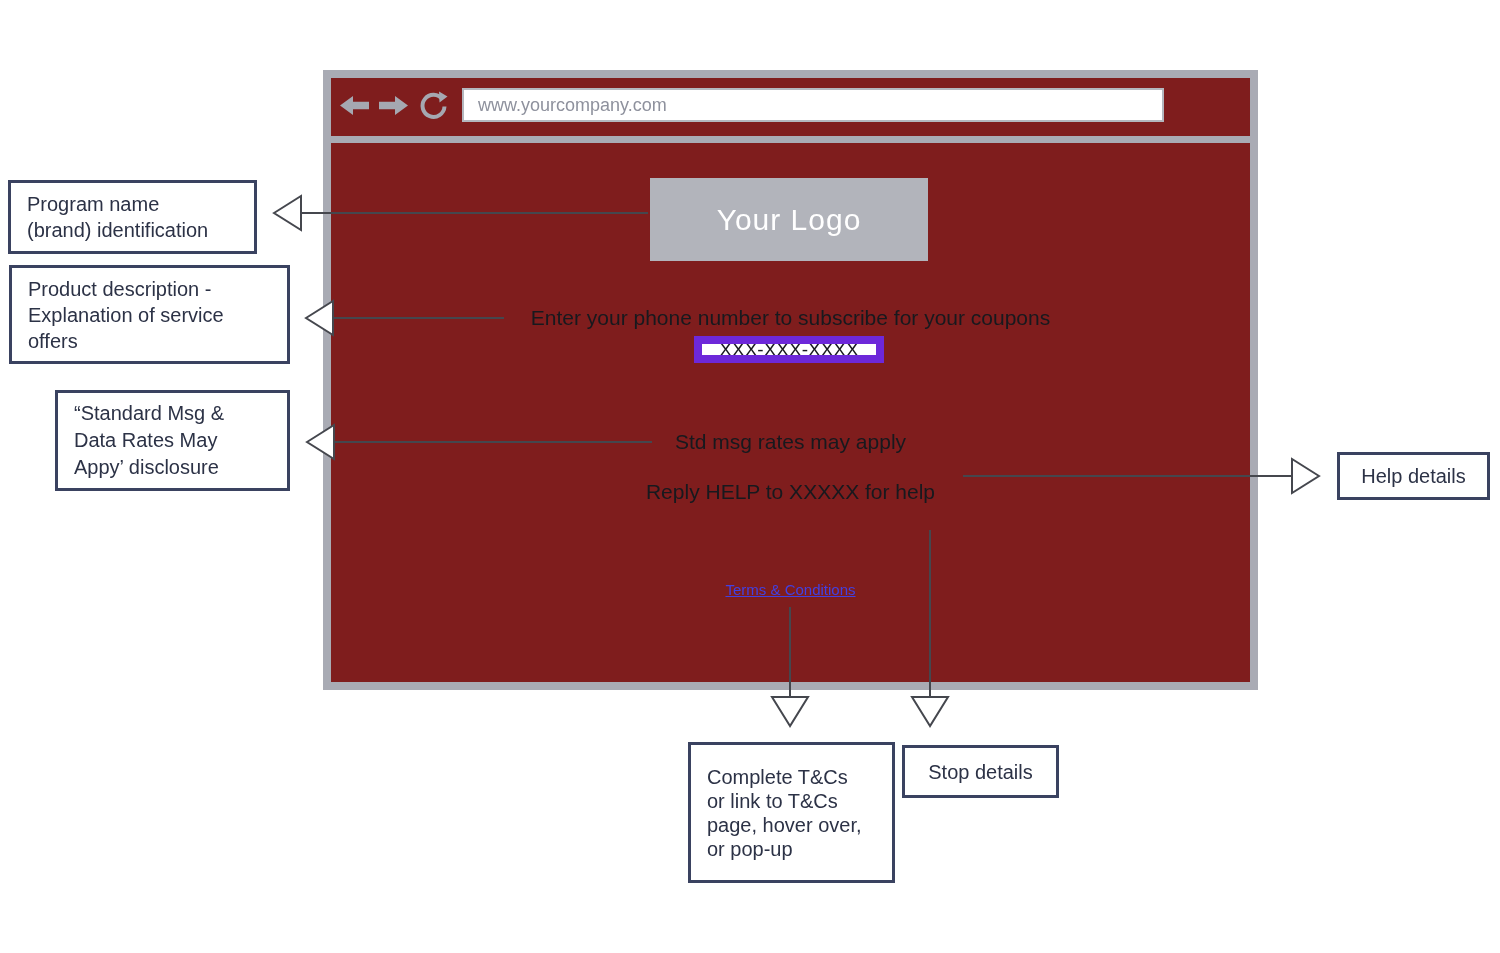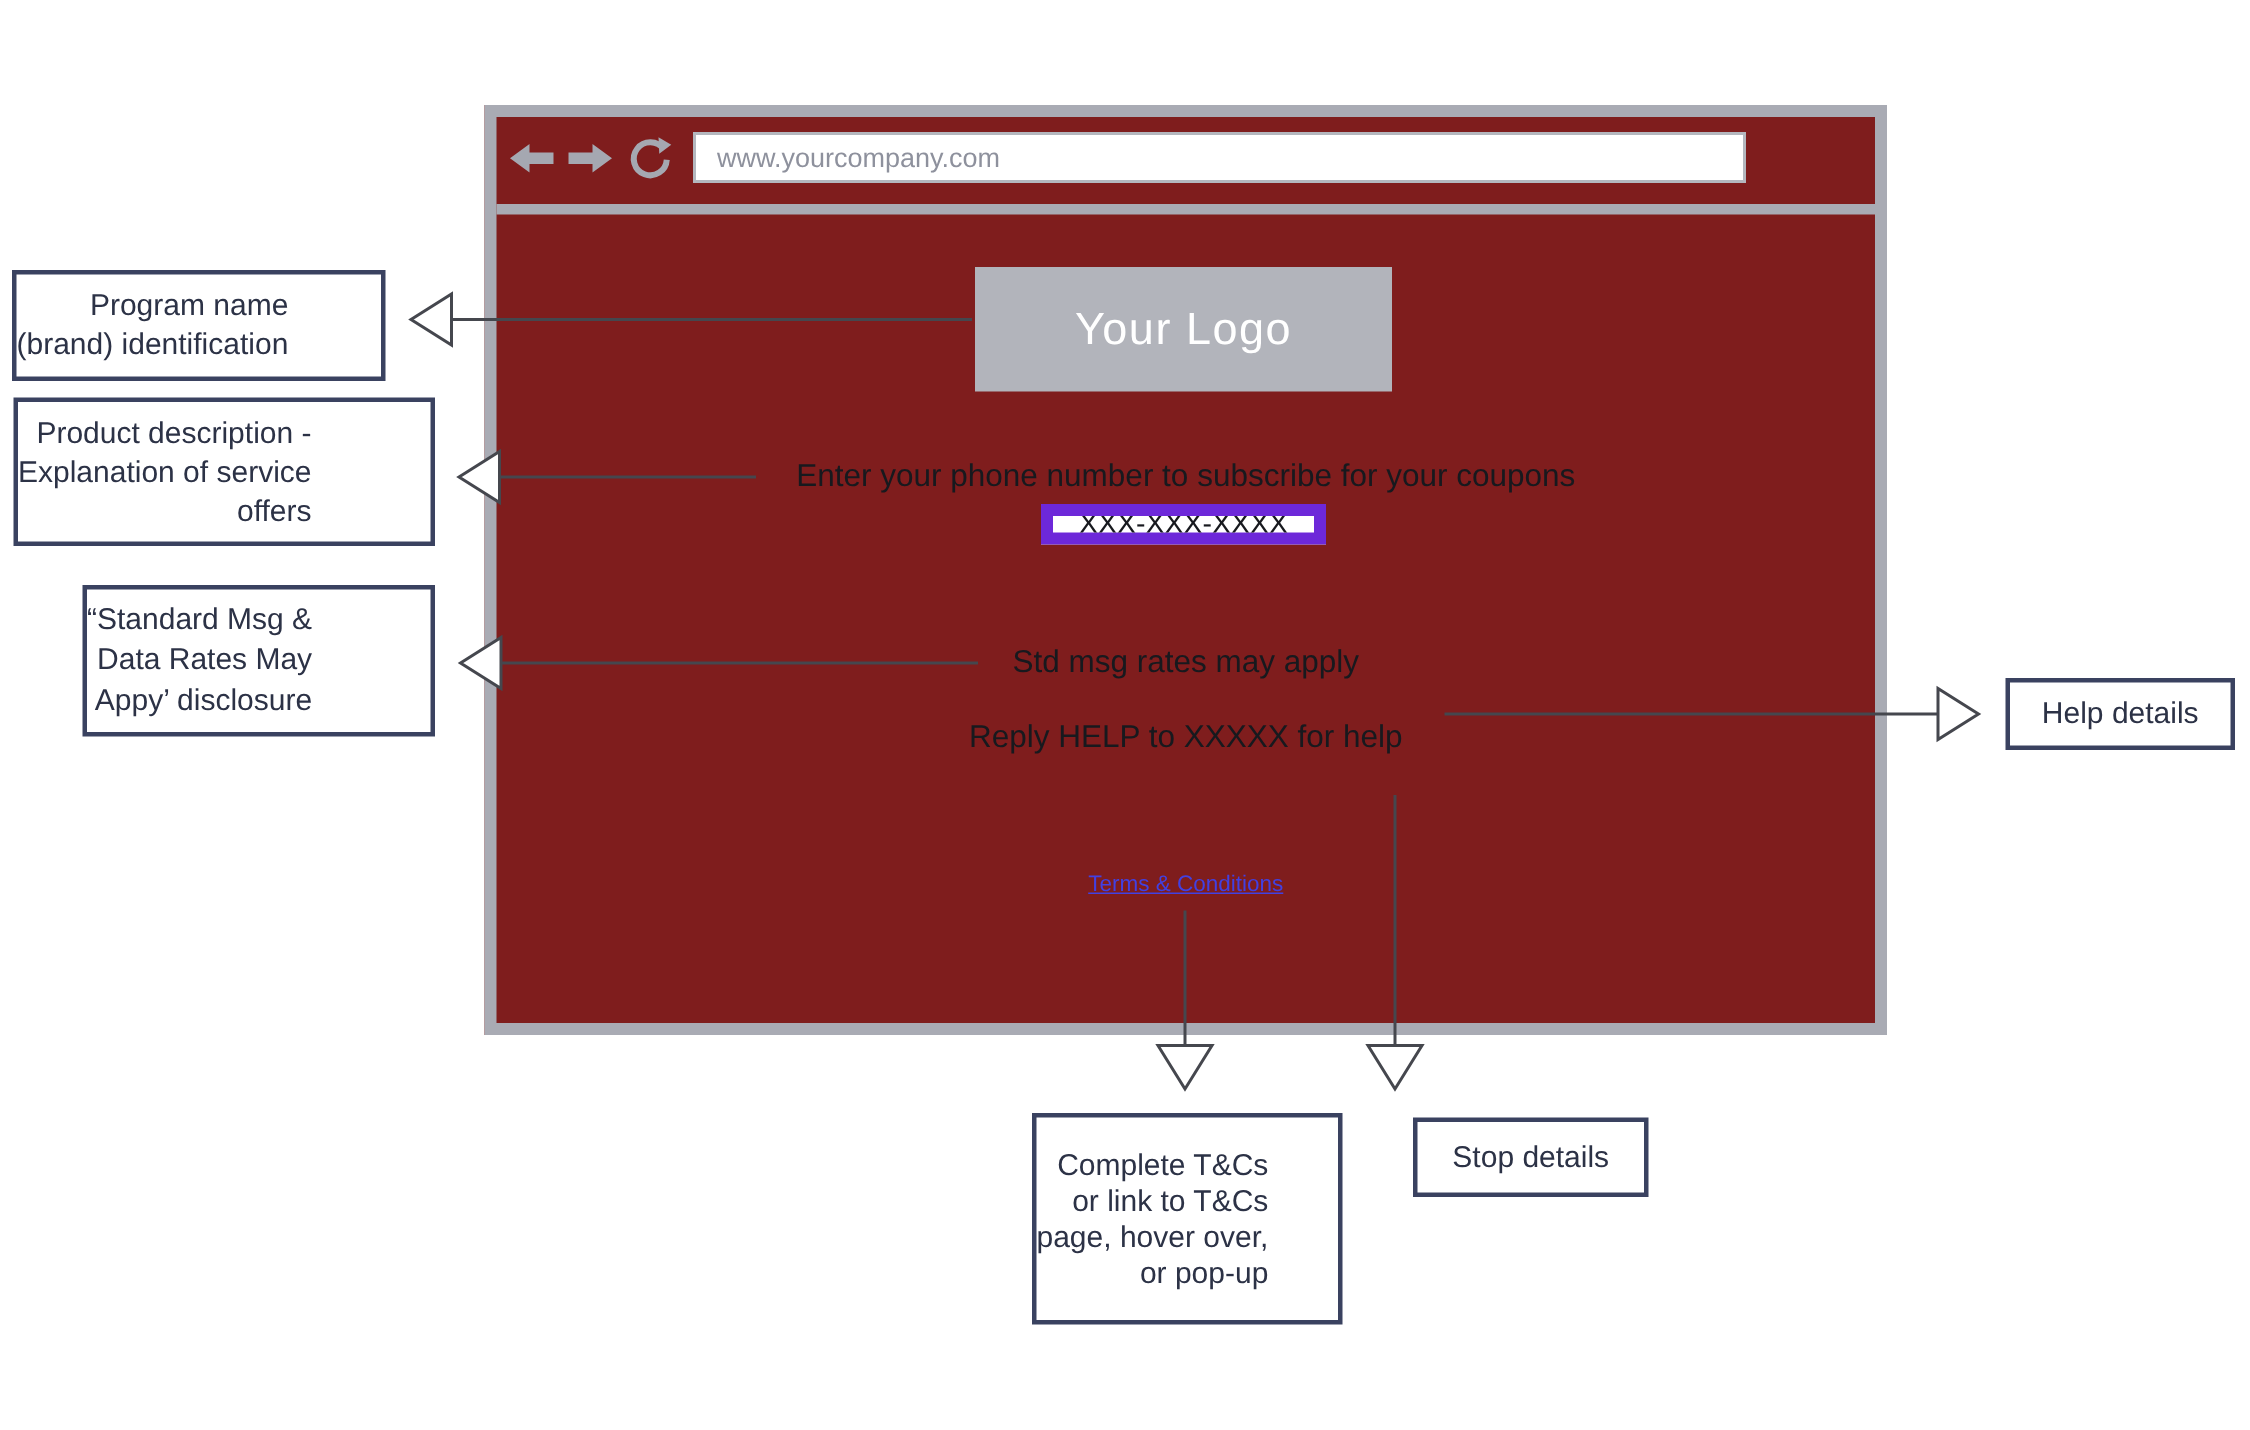--- a/index.html
+++ b/index.html
@@ -28,28 +28,28 @@
     font-size:19px;color:#17191e;outline:none;background:#fff;padding:0;}
   .discl-1{top:430px;font-size:21px;}
   .discl-2{top:480px;font-size:21px;}
   .discl-3{top:492px;font-size:21px;}
   .terms{top:581px;font-size:15px;}
   .terms a{color:#4240e2;text-decoration:underline;}
 
   
   .ann-box{position:absolute;background:#fff;border:3px solid #3a4260;box-sizing:border-box;
     display:flex;align-items:center;font-size:20px;color:#2c3246;line-height:26px;white-space:pre-line;}
-  .pad{padding-right:6px;text-align:right;}
+  .pad{padding-left:16px;padding-right:6px;}
   .ctr{justify-content:center;text-align:left;}
   .box-program{left:8px;top:180px;width:249px;height:74px;}
   .box-product{left:9px;top:265px;width:281px;height:99px;}
   .box-stdmsg{left:55px;top:390px;width:235px;height:101px;line-height:27px;}
   .box-help{left:1337px;top:452px;width:153px;height:48px;}
   .box-tc{left:688px;top:742px;width:207px;height:141px;line-height:24px;}
-  .box-stop{left:902px;top:745px;width:157px;height:53px;margin-left:40px;}
+  .box-stop{left:902px;top:745px;width:157px;height:53px;}
 
   .arrow-overlay{position:absolute;left:0;top:0;width:1500px;height:953px;pointer-events:none;}
 </style>
 </head>
 <body>
 
 <div class="canvas">
 
   <div class="browser-frame">
     <div class="topbar">

